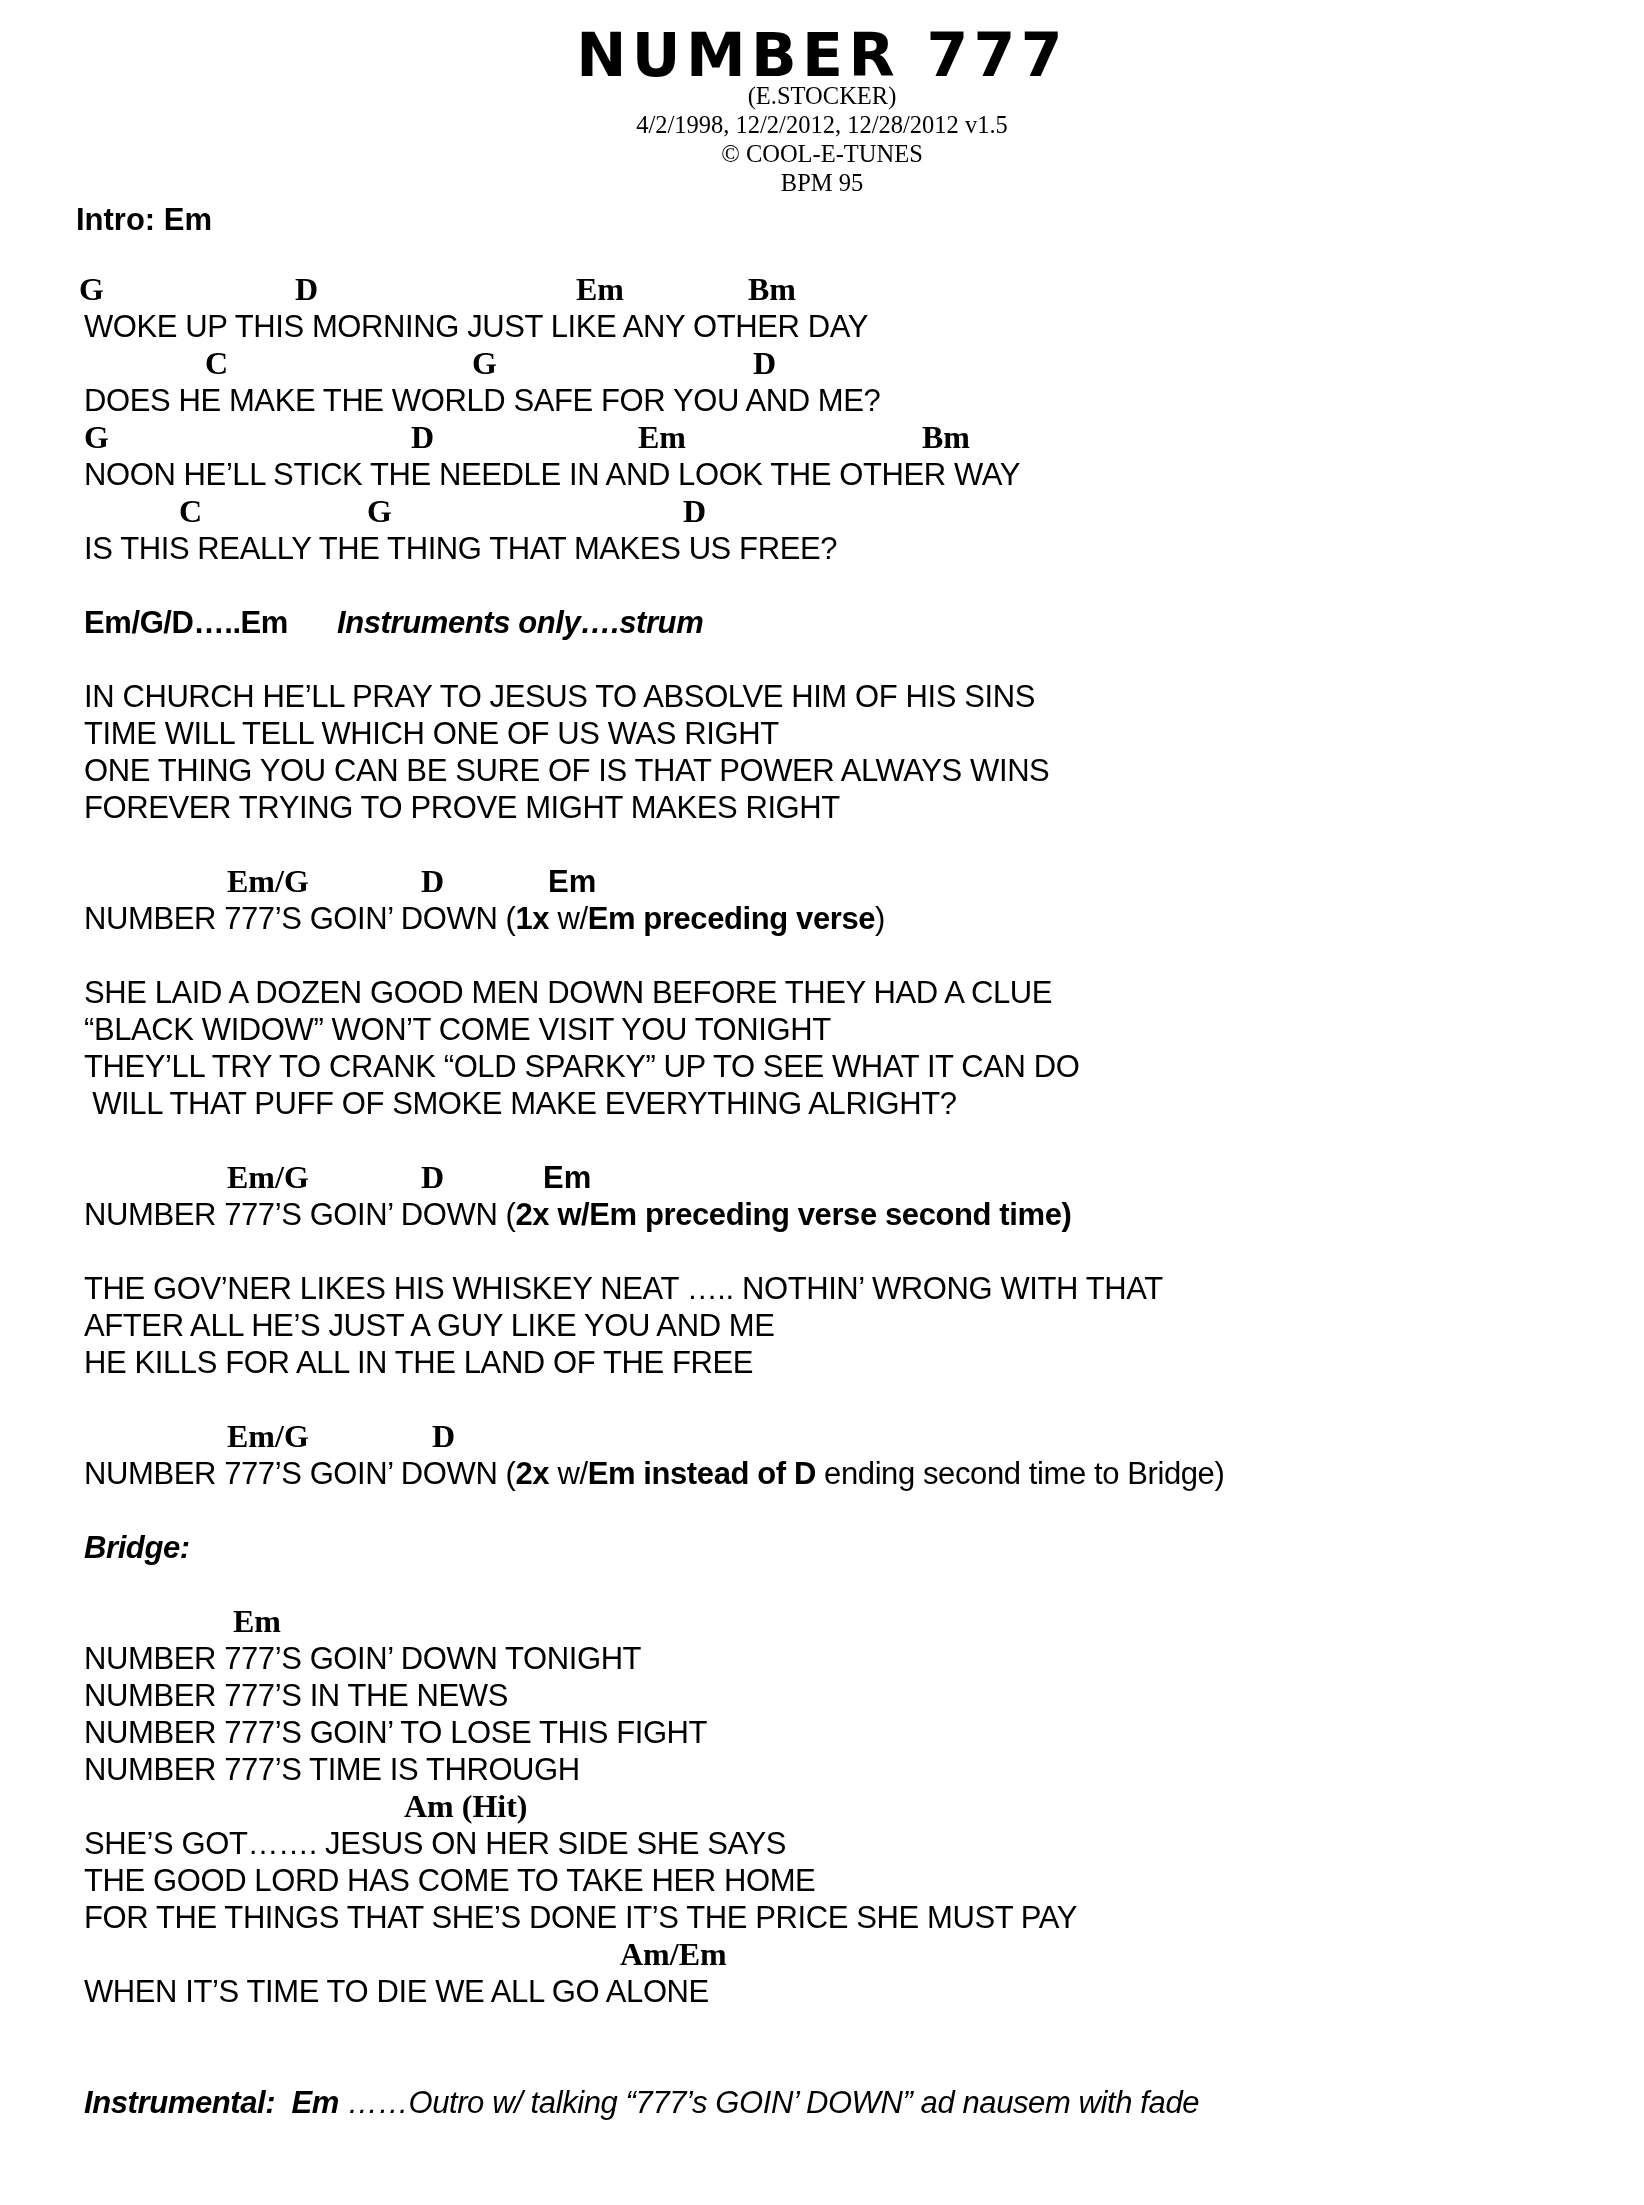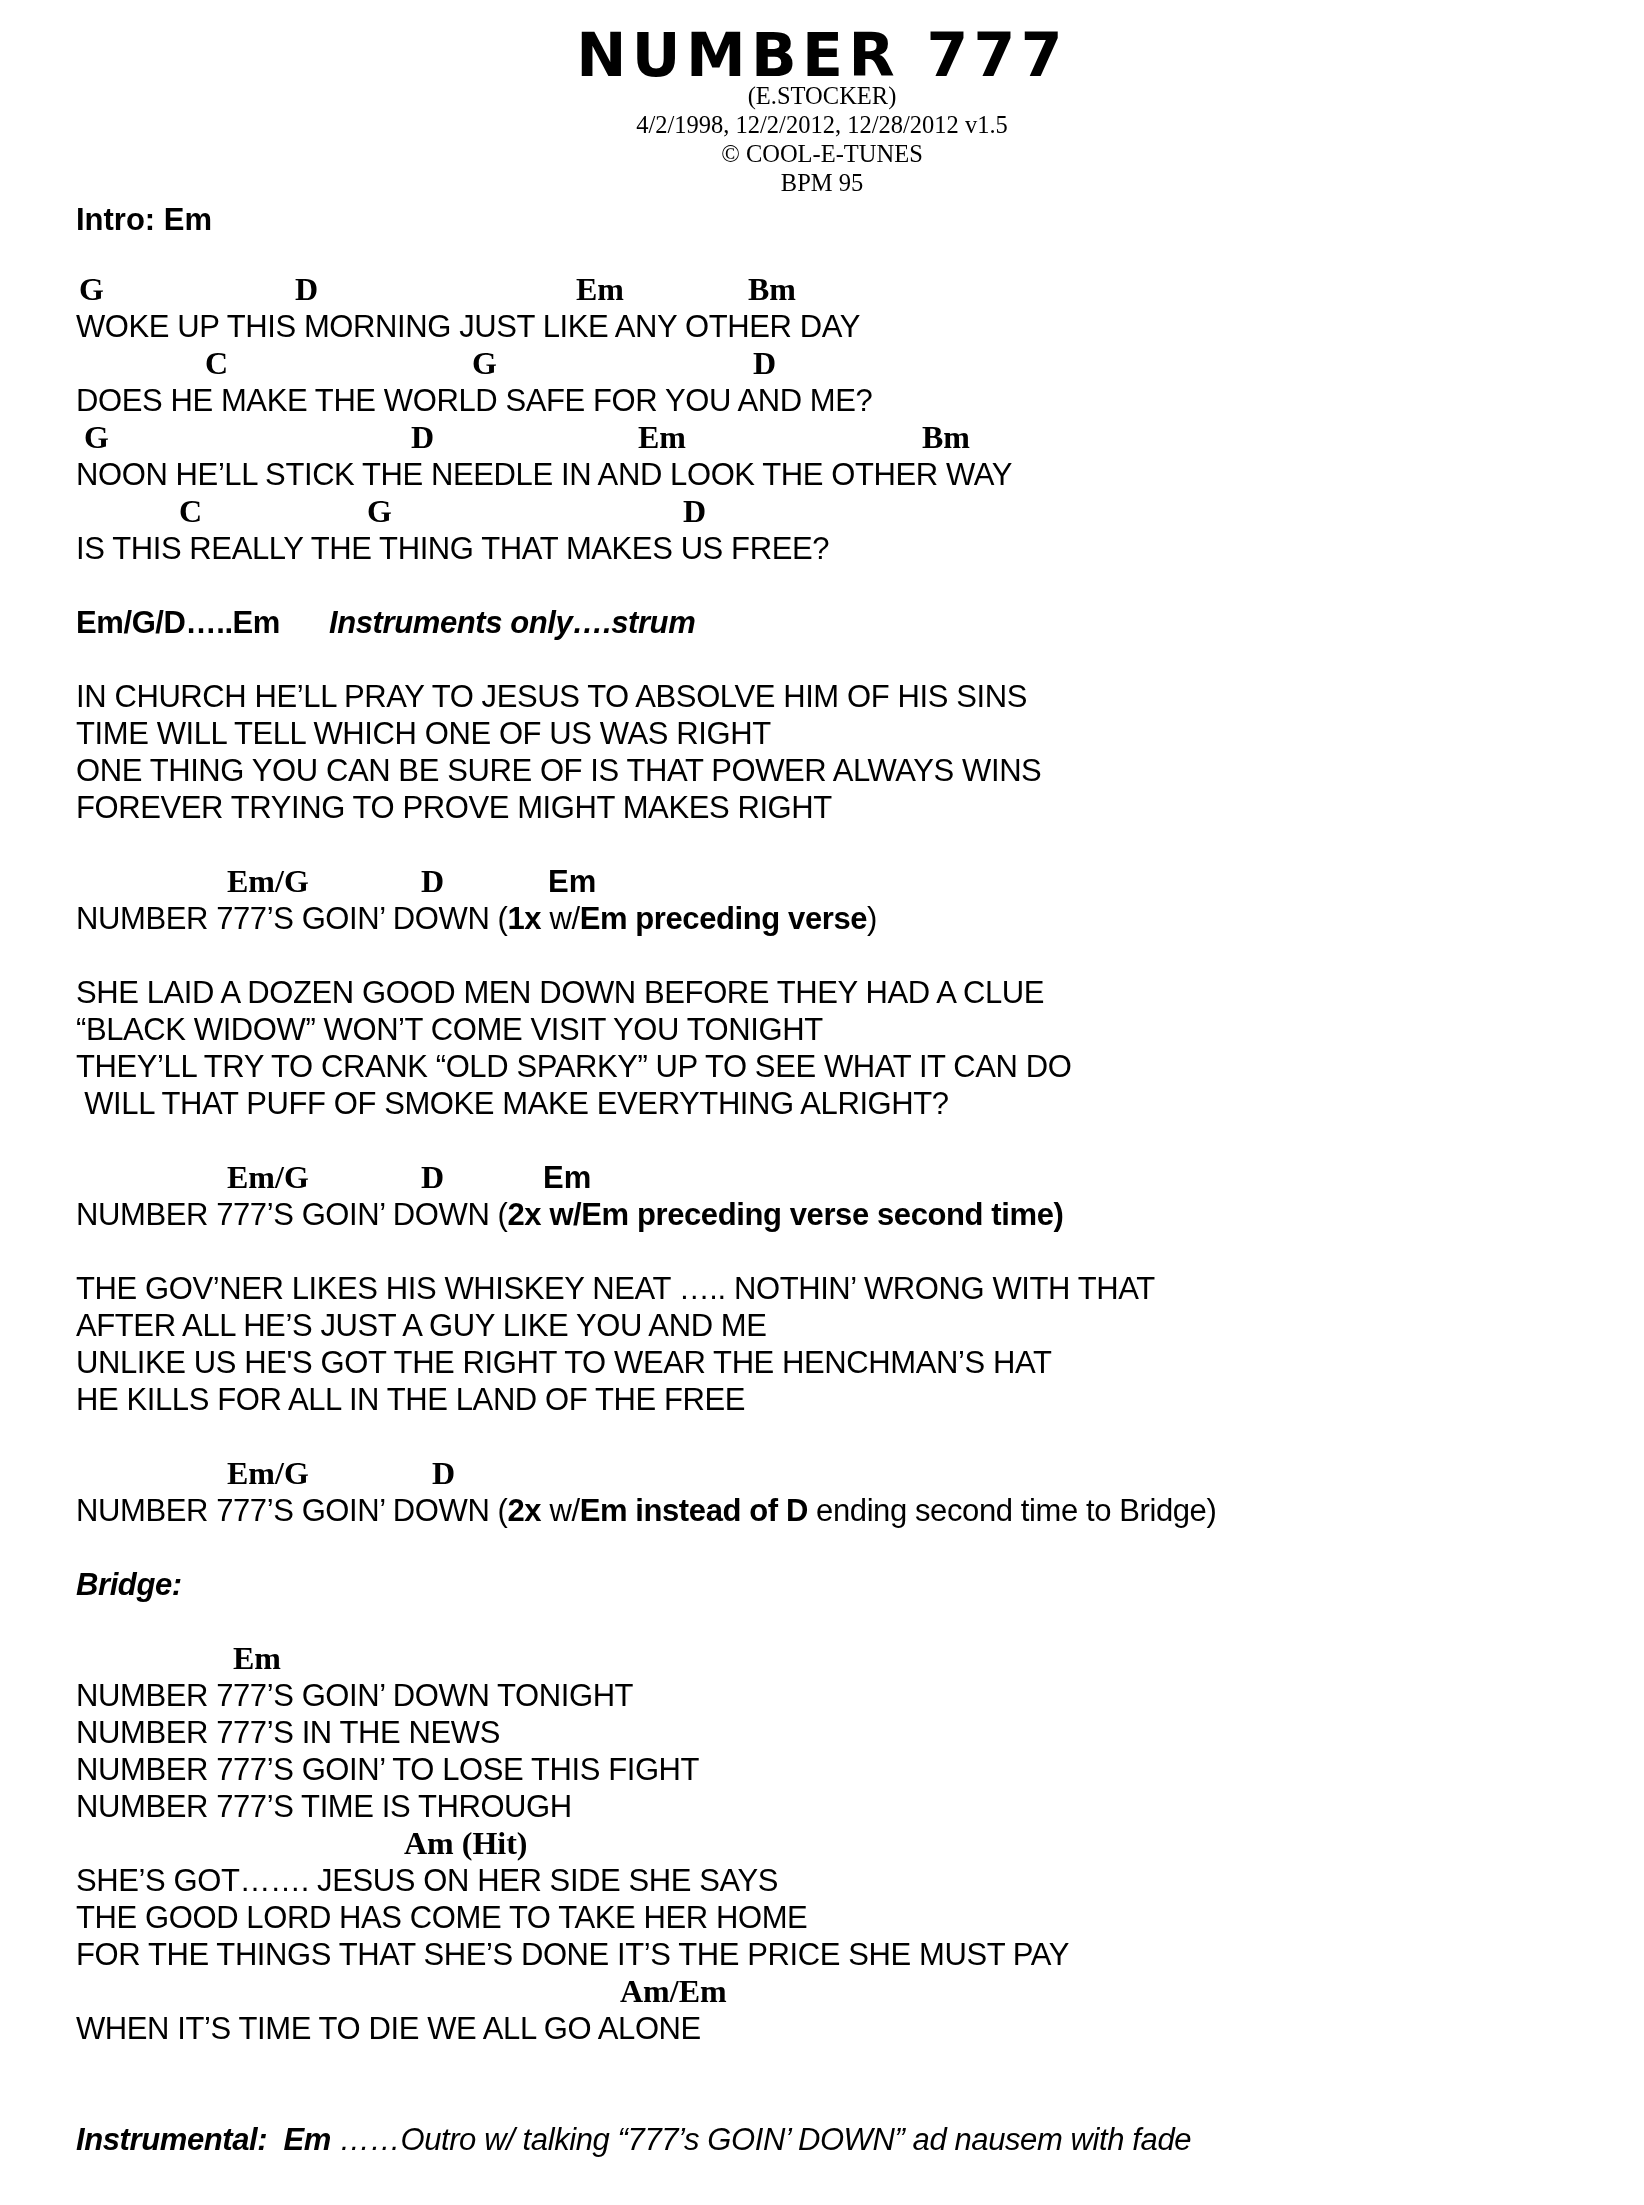--- a/index.html
+++ b/index.html
@@ -7,21 +7,21 @@
   body{width:1644px;height:2205px;position:relative;color:#000;
        font-family:"Liberation Sans",sans-serif;overflow:hidden;}
   .header{position:absolute;top:29px;left:0;width:1644px;text-align:center;}
   .title{font-family:"DejaVu Sans",sans-serif;font-weight:bold;font-size:60px;
          letter-spacing:5.4px;line-height:52px;}
   .subtitle{font-size:24.5px;line-height:29px;font-family:Liberation Serif, serif;}
   .intro{position:absolute;top:202px;left:76px;font-weight:bold;font-size:31px;
          font-family:"Liberation Sans",sans-serif;}
   .song-body{position:absolute;top:271px;left:0;width:1644px;}
   .line{position:relative;height:37px;line-height:37px;white-space:pre;}
-  .line.lyric,.line.segments{padding-left:76px;}
+  .line.lyric,.line.segments{padding-left:76px;margin-left:8px;}
   .lyric-text,.seg{font-size:31px;letter-spacing:-0.4px;}
   .seg-plain{font-weight:normal;}
   .seg-bold{font-weight:bold;}
   .seg-italic{font-style:italic;}
   .seg-bolditalic{font-weight:bold;font-style:italic;}
   .chord{position:absolute;top:0;}
   .chord-serif{font-family:"Liberation Serif",serif;font-weight:bold;font-size:32px;}
   .chord-sans{font-family:"Liberation Sans",sans-serif;font-weight:bold;font-size:31px;}
 </style>
 </head>
@@ -60,21 +60,20 @@
     <div class="line lyric"><span class="lyric-text">SHE LAID A DOZEN GOOD MEN DOWN BEFORE THEY HAD A CLUE</span></div>
     <div class="line lyric"><span class="lyric-text">“BLACK WIDOW” WON’T COME VISIT YOU TONIGHT</span></div>
     <div class="line lyric"><span class="lyric-text">THEY’LL TRY TO CRANK “OLD SPARKY” UP TO SEE WHAT IT CAN DO</span></div>
     <div class="line lyric"><span class="lyric-text"> WILL THAT PUFF OF SMOKE MAKE EVERYTHING ALRIGHT?</span></div>
     <div class="line blank"></div>
     <div class="line chords"><span class="chord chord-serif" style="left: 227px;">Em/G</span><span class="chord chord-serif" style="left: 421px;">D</span><span class="chord chord-sans" style="left: 543px;">Em</span></div>
     <div class="line segments"><span class="seg seg-plain">NUMBER 777’S GOIN’ DOWN (</span><span class="seg seg-bold">2x w/Em preceding verse second time)</span></div>
     <div class="line blank"></div>
     <div class="line lyric"><span class="lyric-text">THE GOV’NER LIKES HIS WHISKEY NEAT ….. NOTHIN’ WRONG WITH THAT</span></div>
     <div class="line lyric"><span class="lyric-text">AFTER ALL HE’S JUST A GUY LIKE YOU AND ME</span></div>
-    <div class="line lyric"><span class="lyric-text">UNLIKE US HE'S GOT THE RIGHT TO WEAR THE HENCHMAN’S HAT</span></div>
     <div class="line lyric"><span class="lyric-text">HE KILLS FOR ALL IN THE LAND OF THE FREE</span></div>
     <div class="line blank"></div>
     <div class="line chords"><span class="chord chord-serif" style="left: 227px;">Em/G</span><span class="chord chord-serif" style="left: 432px;">D</span></div>
     <div class="line segments"><span class="seg seg-plain">NUMBER 777’S GOIN’ DOWN (</span><span class="seg seg-bold">2x</span><span class="seg seg-plain"> w/</span><span class="seg seg-bold">Em instead of D</span><span class="seg seg-plain"> ending second time to Bridge)</span></div>
     <div class="line blank"></div>
     <div class="line segments"><span class="seg seg-bolditalic">Bridge:</span></div>
     <div class="line blank"></div>
     <div class="line chords"><span class="chord chord-serif" style="left: 233px;">Em</span></div>
     <div class="line lyric"><span class="lyric-text">NUMBER 777’S GOIN’ DOWN TONIGHT</span></div>
     <div class="line lyric"><span class="lyric-text">NUMBER 777’S IN THE NEWS</span></div>

